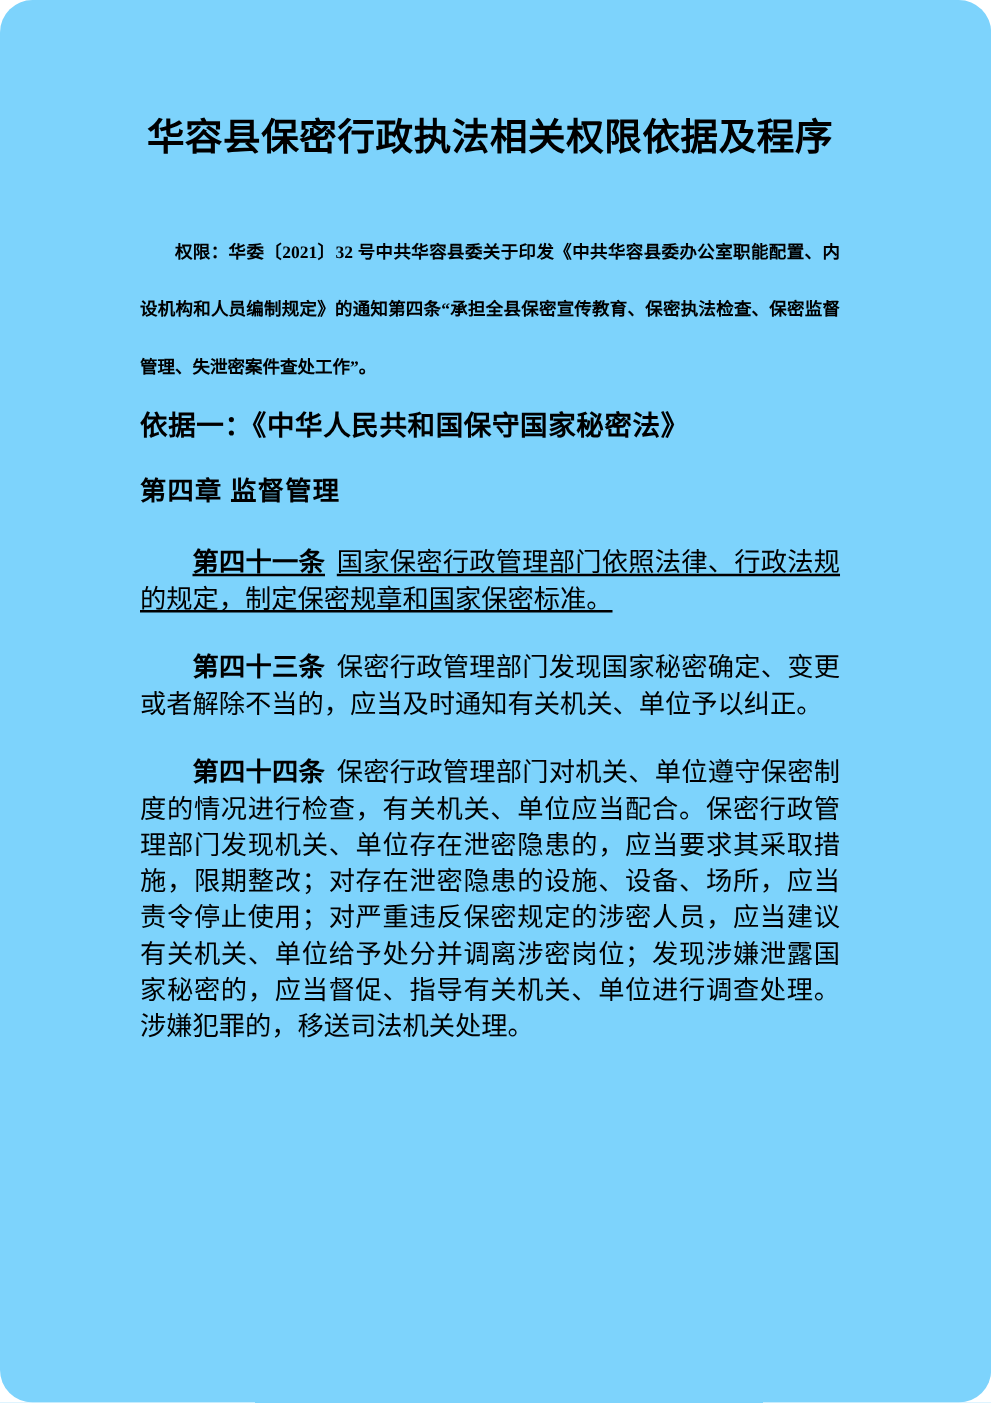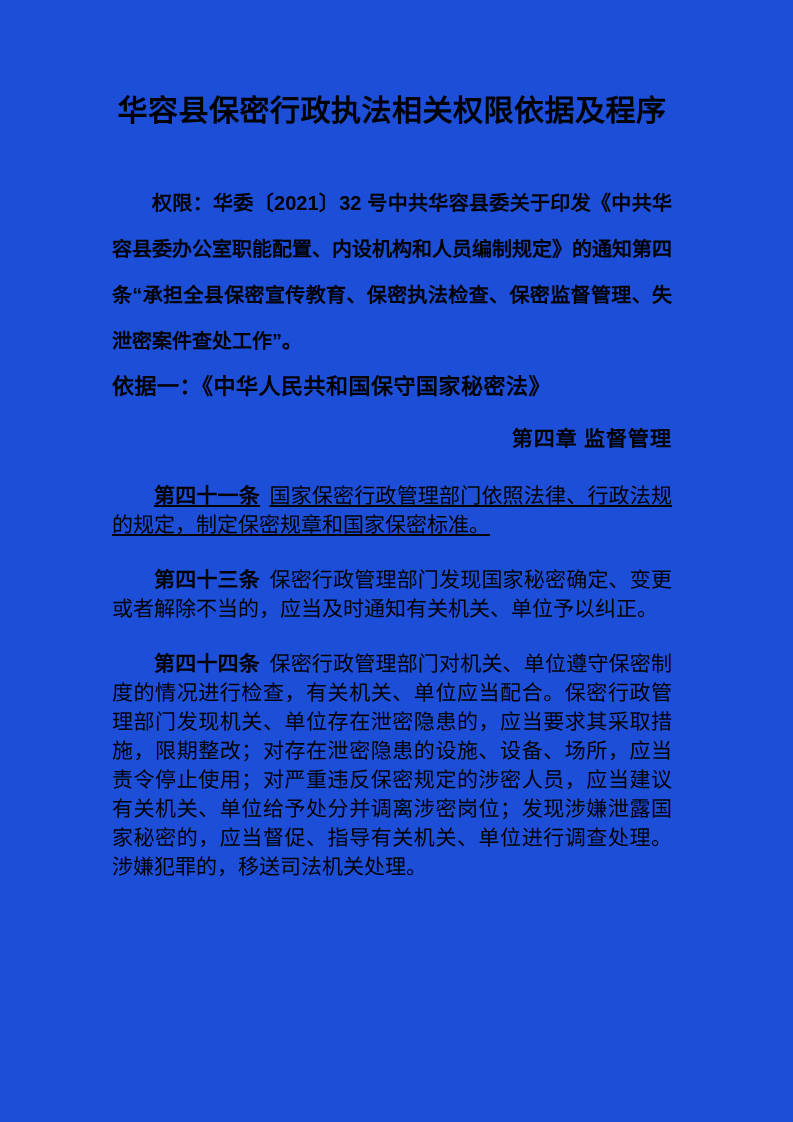--- a/index.html
+++ b/index.html
@@ -5,61 +5,62 @@
   html, body {
     margin: 0;
     padding: 0;
     background: #ffffff;
   }
   .page {
     position: relative;
     width: 793px;
     height: 1122px;
     margin: 0 auto;
-    background: #1d4ed8;
+    background: #7dd3fc;
     color: #000000;
     box-sizing: border-box;
     padding: 88px 121px 0 112px;
     overflow: hidden;
+    border-radius: 26px;
   }
   .doc-title {
     margin: 0;
     font-family: "Liberation Serif", serif;
     font-weight: bold;
     font-size: 30px;
     line-height: 46px;
     text-align: center;
     letter-spacing: 0.5px;
     white-space: nowrap;
   }
   .authority {
     margin: 46px 0 0 0;
-    font-family: Liberation Sans, sans-serif;
+    font-family: Liberation Serif, serif;
     font-weight: bold;
-    font-size: 20px;
+    font-size: 14px;
     line-height: 46px;
     text-align: justify;
     text-justify: inter-ideograph;
     text-indent: 2em;
   }
   .basis-heading {
     margin: 8px 0 0 0;
     font-family: "Liberation Serif", serif;
     font-weight: bold;
     font-size: 22px;
     line-height: 29px;
     letter-spacing: 0.5px;
   }
   .chapter-heading {
     margin: 24px 0 0 0;
     font-family: "Liberation Serif", serif;
     font-weight: bold;
     font-size: 21px;
     line-height: 29px;
-    text-align: right;
+    text-align: left;
     letter-spacing: 1px;
   }
   .article {
     font-family: "Liberation Serif", serif;
     font-size: 21px;
     line-height: 29px;
     text-align: justify;
     text-justify: inter-ideograph;
     text-indent: 2em;
     margin: 26px 0 0 0;

